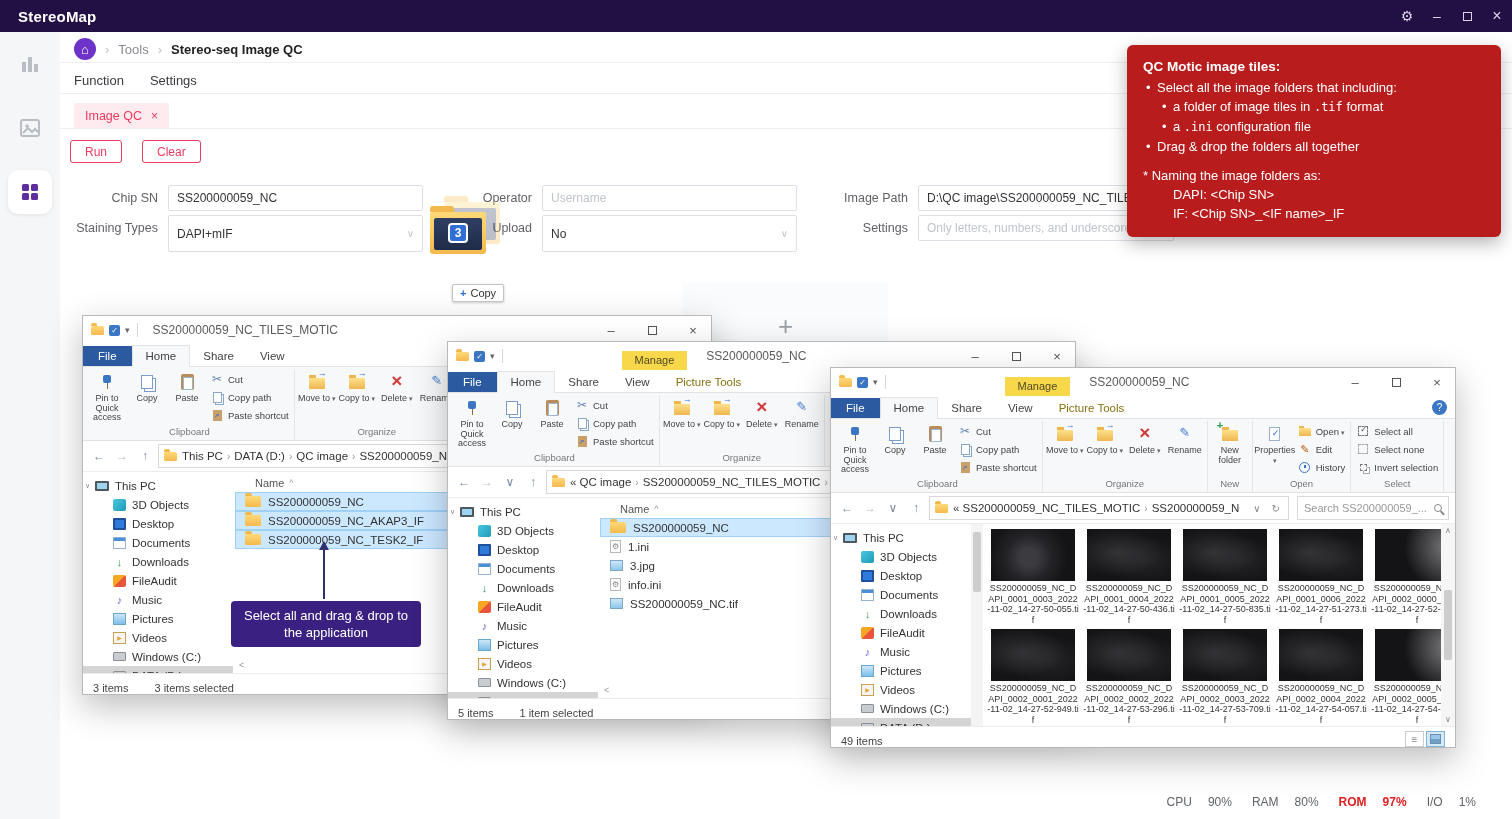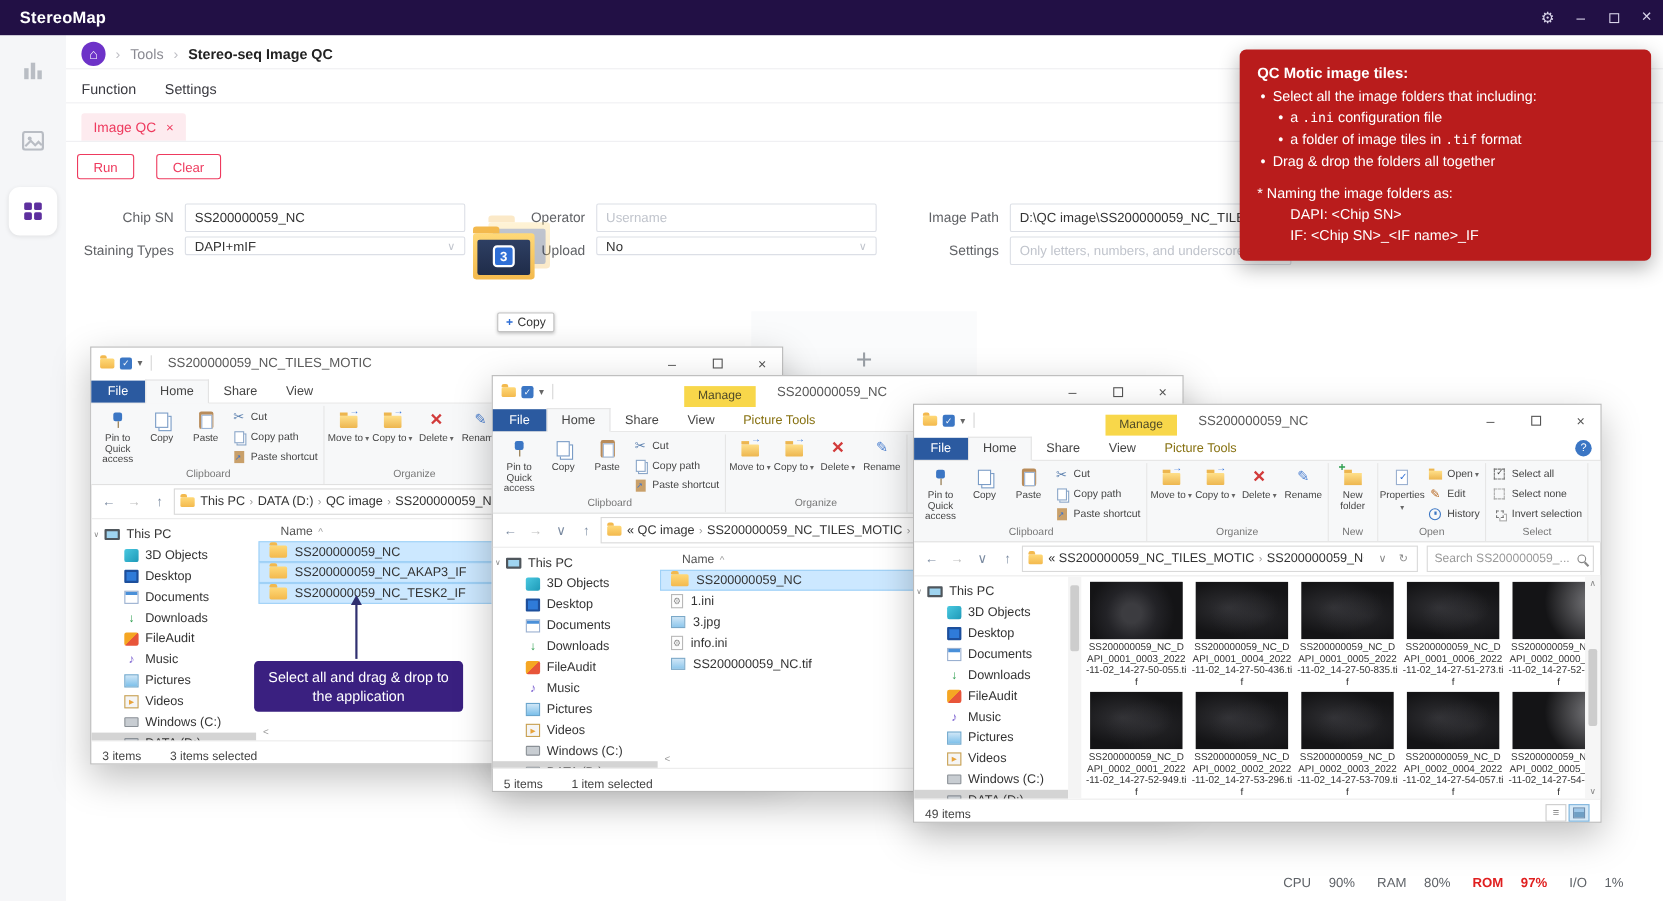--- a/index.html
+++ b/index.html
@@ -30,21 +30,21 @@
   .apptab { position:absolute; top:103px; left:74px; height:25px; display:flex; align-items:center; gap:9px; padding:0 11px; background:#fdebef; color:#ee3a5e; font-size:12.5px; border-radius:3px 3px 0 0; }
   .apptab .tabx { font-size:12px; }
 
   .actionrow { position:absolute; top:140px; left:70px; display:flex; gap:20px; }
   .pbtn { height:23px; padding:0 14px; border:1px solid #ee3a5e; color:#ee3a5e; background:#fff; border-radius:3px; font-size:12px; display:flex; align-items:center; }
 
   
   .f-label { position:absolute; font-size:12.5px; color:#606266; text-align:right; line-height:26px; }
   .finput { position:absolute; height:26px; border:1px solid #dcdfe6; border-radius:2px; font-size:12px; color:#333; padding:0 8px; font-family:"Liberation Sans",sans-serif; background:#fff; }
   .finput::placeholder { color:#c0c4cc; }
-  .fselect { position:absolute; height:17px; border:1px solid #dcdfe6; border-radius:2px; font-size:12px; color:#333; padding:0 8px; display:flex; align-items:center; background:#fff; }
+  .fselect { position:absolute; height:37px; border:1px solid #dcdfe6; border-radius:2px; font-size:12px; color:#333; padding:0 8px; display:flex; align-items:center; background:#fff; }
   .fselect .schev { margin-left:auto; color:#c0c4cc; font-size:10px; }
 
   
   .dropzone { position:absolute; left:683px; top:283px; width:205px; height:110px; background:#fafbfc; z-index:2; }
   .dropzone .dzplus { position:absolute; left:0; right:0; top:28px; text-align:center; font-size:26px; font-weight:300; color:#9aa0a6; }
 
   
   .ghost { position:absolute; left:424px; top:202px; width:110px; height:108px; z-index:35; }
   .ghost .gfold { position:absolute; left:6px; top:10px; }
   .ghost .gfold-back { position:absolute; left:20px; top:0; opacity:.3; }
@@ -317,22 +317,22 @@
   </span>
   <span class="copypill">
     <span class="plus">+</span>
     <span>Copy</span>
   </span>
 </div>
 
 <div class="tipbox">
   <div class="tip-title">QC Motic image tiles:</div>
   <div class="tl1">Select all the image folders that including:</div>
+  <div class="tl2"><span>a folder of image tiles in </span><span class="mono">.tif</span><span> format</span></div>
   <div class="tl2"><span>a </span><span class="mono">.ini</span><span> configuration file</span></div>
-  <div class="tl2"><span>a folder of image tiles in </span><span class="mono">.tif</span><span> format</span></div>
   <div class="tl1">Drag &amp; drop the folders all together</div>
   <div class="tip-note">* Naming the image folders as:</div>
   <div class="tip-ind">DAPI: &lt;Chip SN&gt;</div>
   <div class="tip-ind">IF: &lt;Chip SN&gt;_&lt;IF name&gt;_IF</div>
 </div>
 
 <div class="win w1">
   <div class="wtitle">
     <span class="fold sm"></span>
     <span class="qcheck">✓</span>

